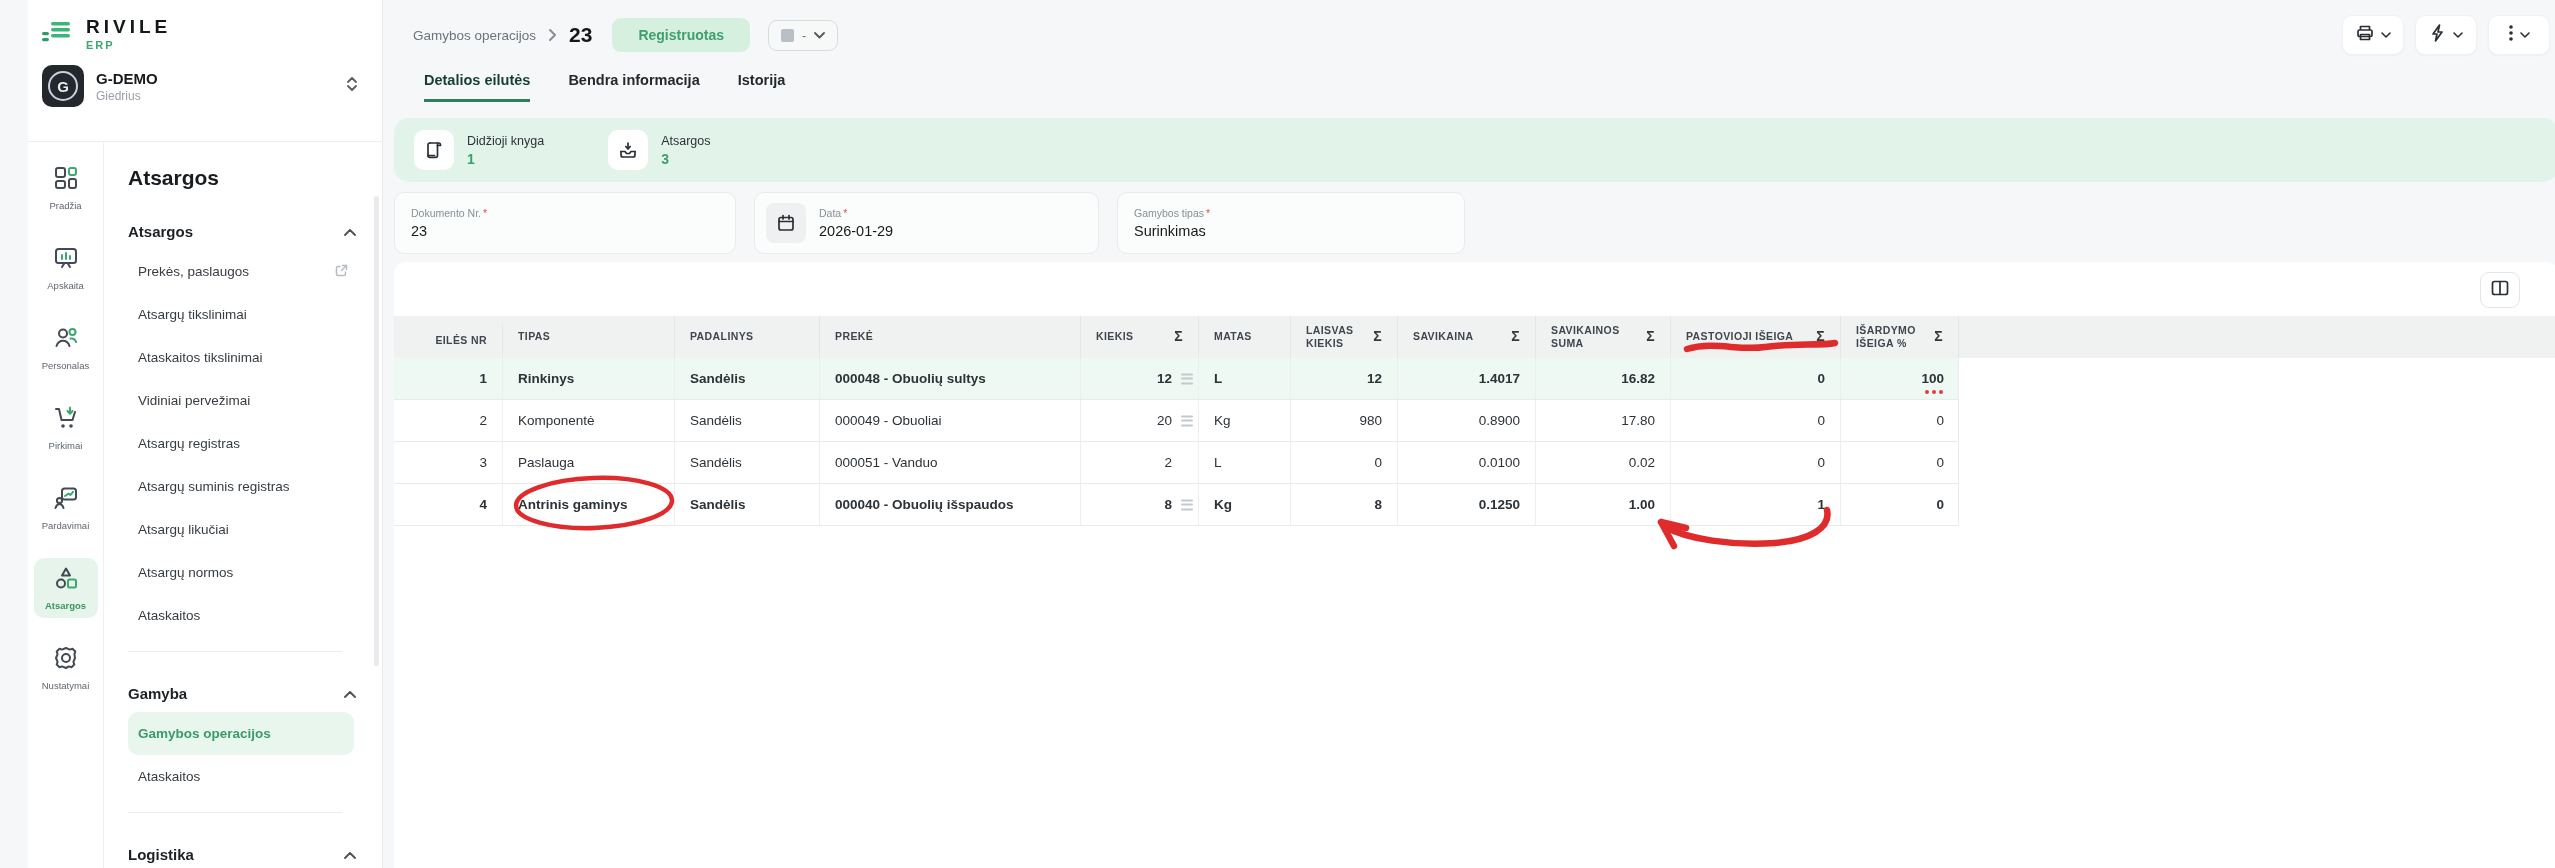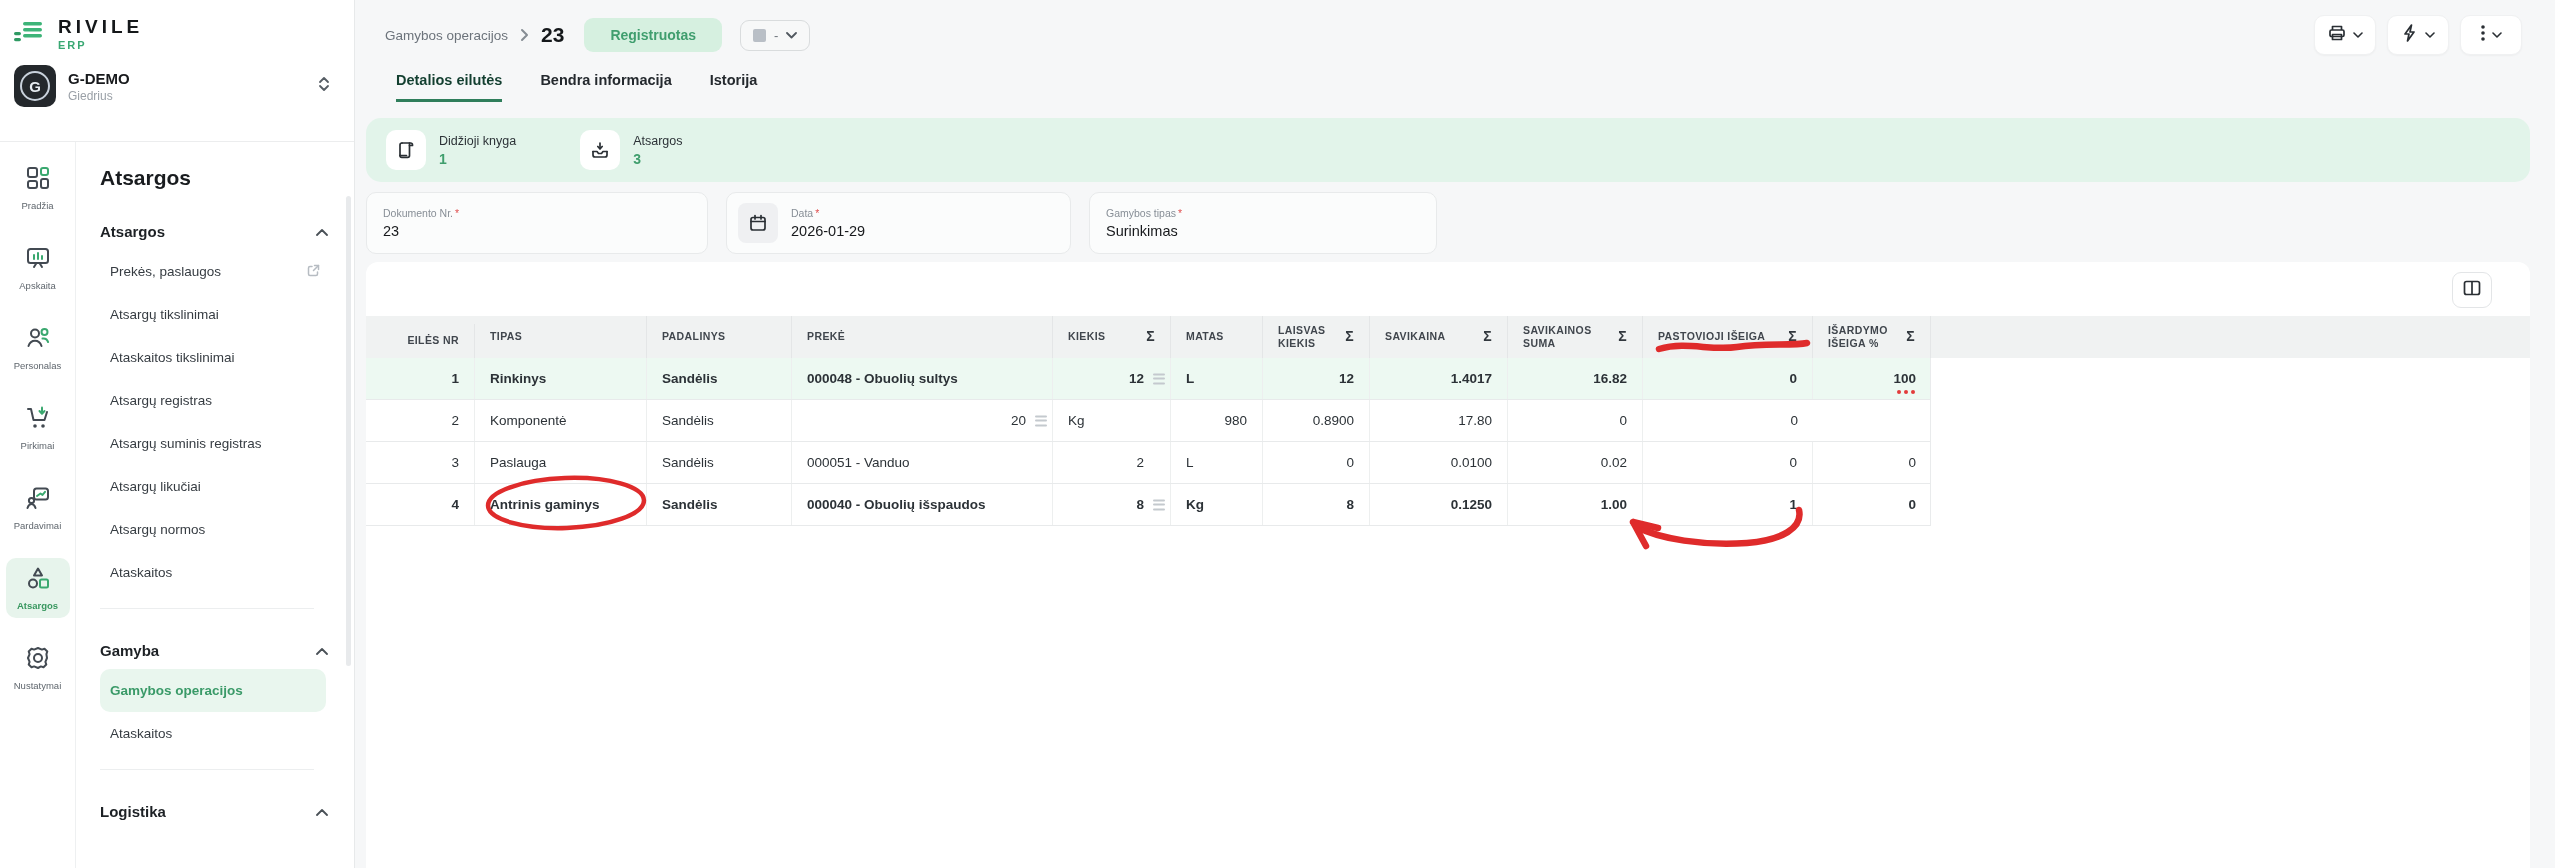--- a/index.html
+++ b/index.html
@@ -1,18 +1,18 @@
 <!DOCTYPE html>
 <html><head>
 <meta charset="utf-8">
 <style>
   * { margin:0; padding:0; box-sizing:border-box; }
   html,body { width:2555px; height:868px; overflow:hidden; }
   body { font-family:"Liberation Sans", sans-serif; background:#f6f7f8; color:#24292e; }
-  .app { display:flex; width:2155px; height:868px; }
+  .app { display:flex; width:2155px; height:868px;padding-left:28px; }
 
   
   .sidebar { width:355px; height:868px; background:#fff; border-right:1px solid #e7e9ea; display:flex; flex-direction:column; flex:0 0 355px; }
   .sb-header { height:142px; border-bottom:1px solid #ecedee; position:relative; flex:0 0 142px; }
   .logo-row { display:flex; align-items:center; gap:14px; padding:16px 0 0 14px; }
   .brand-name { font-size:19px; font-weight:800; letter-spacing:4px; color:#15181a; }
   .brand-sub { font-size:11px; font-weight:800; letter-spacing:2px; color:#3aa873; margin-top:1px; }
   .workspace { display:flex; align-items:center; gap:12px; margin:14px 14px 0 14px; cursor:pointer; }
   .avatar { width:42px; height:42px; border-radius:10px; background:#24282c; display:flex; align-items:center; justify-content:center; }
   .avatar-ring { width:30px; height:30px; border-radius:50%; border:2.5px solid #c9d2dc; color:#e8edf2; font-size:15px; font-weight:800; display:flex; align-items:center; justify-content:center; }
@@ -238,20 +238,23 @@
               </svg>
             </span>
           </div>
           <div class="menu-item">
               <span>Atsargų tikslinimai</span>
             </div>
           <div class="menu-item">
               <span>Ataskaitos tikslinimai</span>
             </div>
           <div class="menu-item">
+              <span>Vidiniai pervežimai</span>
+            </div>
+          <div class="menu-item">
               <span>Atsargų registras</span>
             </div>
           <div class="menu-item">
               <span>Atsargų suminis registras</span>
             </div>
           <div class="menu-item">
               <span>Atsargų likučiai</span>
             </div>
           <div class="menu-item">
               <span>Atsargų normos</span>
@@ -498,20 +501,21 @@
                 <i></i>
                 <i></i>
               </span>
             </div>
         </div>
 
         <div class="t-row">
           <div class="td num">2</div>
           <div class="td">Komponentė</div>
           <div class="td">Sandėlis</div>
+          <div class="td">000049 - Obuoliai</div>
           <div class="td num qty">
               <span>20</span>
             <span class="row-menu">
                 <i></i>
                 <i></i>
                 <i></i>
               </span>
             </div>
           <div class="td">Kg</div>
           <div class="td num">980</div>

